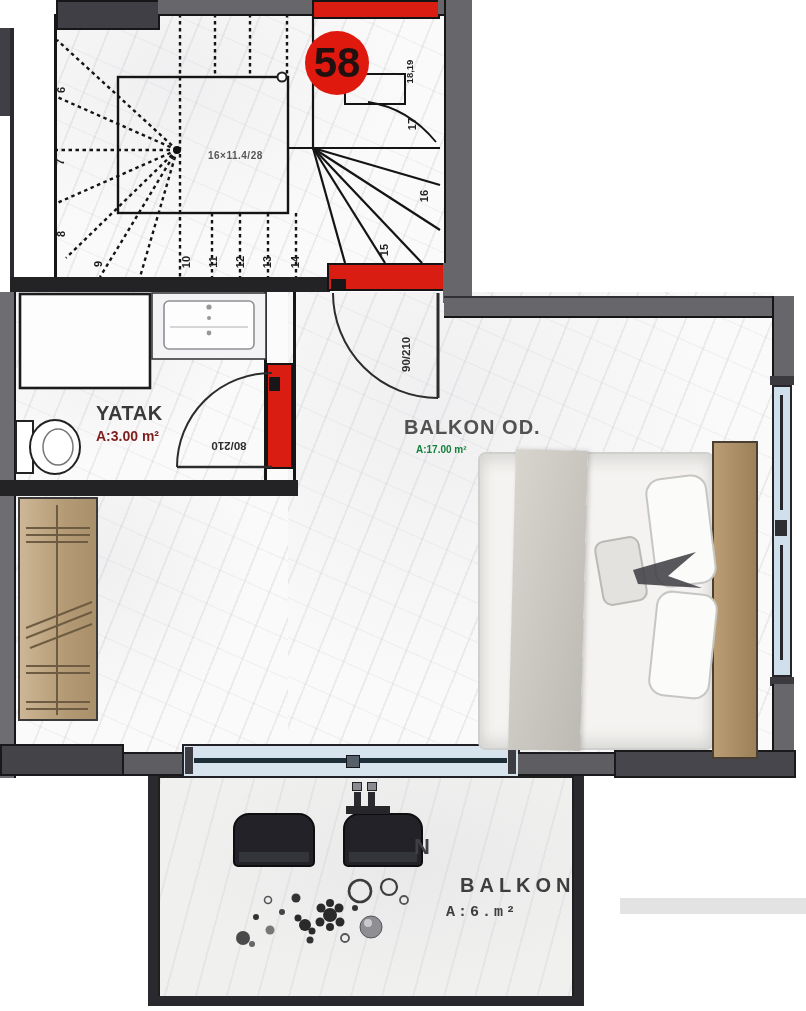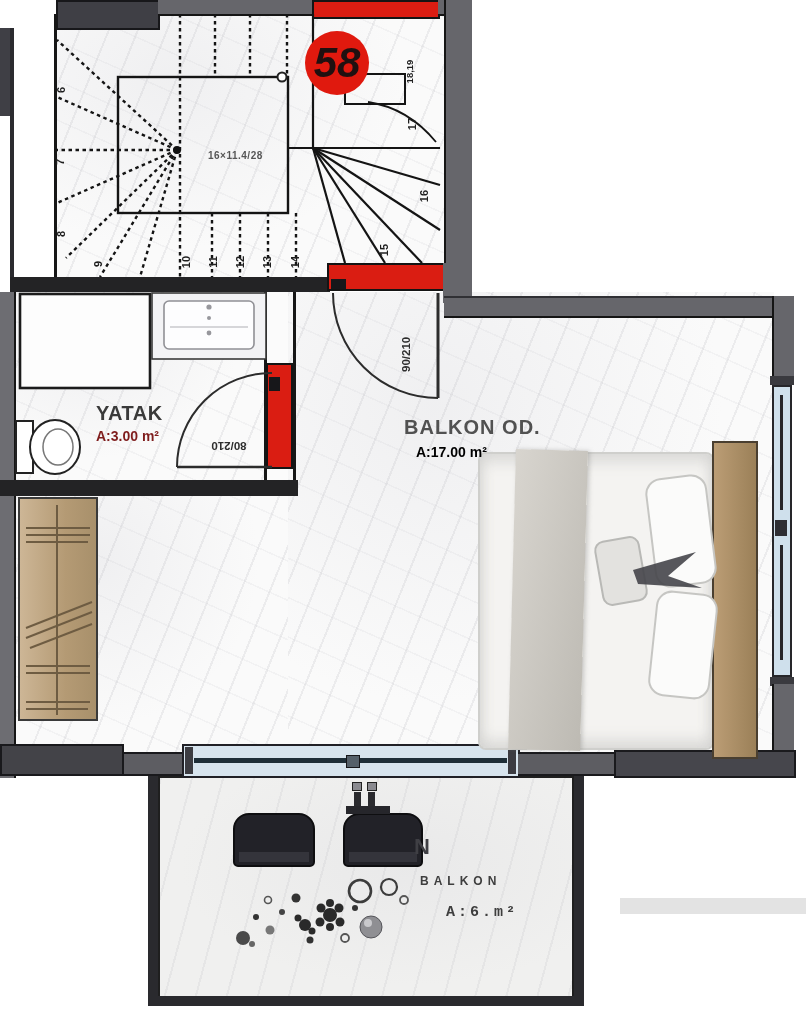--- a/index.html
+++ b/index.html
@@ -216,30 +216,30 @@
       <circle cx="270" cy="930" r="4.5" fill="#777"></circle>
       <circle cx="243" cy="938" r="7" fill="#4a4a4a"></circle>
       <circle cx="252" cy="944" r="3" fill="#666"></circle>
       <circle cx="310" cy="940" r="3.5" fill="#333"></circle>
       <circle cx="345" cy="938" r="4" fill="none" stroke="#555" stroke-width="1.8"></circle>
       <circle cx="355" cy="908" r="3" fill="#333"></circle>
     </g>
   </svg>
 
   <div class="abs" style="left:305px;top:31px;width:64px;height:64px;border-radius:50%;background:#e0190e;display:flex;align-items:center;justify-content:center;">
-    <span style="font-size:42px;font-weight:700;color:#201010;font-style:italic;">58</span>
+    <span style="font-size:42px;font-weight:700;color:#201010;">58</span>
   </div>
 
   <span class="lbl" style="left:96px;top:402px;font-size:20px;letter-spacing:.5px;">YATAK</span>
   <span class="lbl" style="left:96px;top:428px;font-size:14px;color:#7f1d1d;">A:3.00 m²</span>
 
   <span class="lbl" style="left:404px;top:416px;font-size:20px;color:#515151;letter-spacing:1px;">BALKON OD.</span>
-  <span class="lbl" style="left:416px;top:444px;font-size:14px;color:#000000;">A:17.00 m²</span>
-
-  <span class="lbl" style="left:420px;top:874px;font-size:12px;color:#3e3e3e;letter-spacing:5px;">BALKON</span>
+  <span class="lbl" style="left:416px;top:444px;font-size:10px;color:#15803d;">A:17.00 m²</span>
+
+  <span class="lbl" style="left:460px;top:874px;font-size:20px;color:#3e3e3e;letter-spacing:5px;">BALKON</span>
   <span class="lbl" style="left:446px;top:904px;font-size:15px;color:#3e3e3e;letter-spacing:3px;font-family:Liberation Mono, monospace;">A:6.m²</span>
   <span class="lbl" style="left:414px;top:834px;font-size:22px;color:#3f3f44;">N</span>
 
   <span class="lbl" style="left:400px;top:372px;font-size:11.5px;color:#2e2e2e;transform:rotate(-90deg);transform-origin:0 0;">90/210</span>
   <span class="lbl" style="left:196px;top:440px;width:66px;font-size:11.5px;color:#2e2e2e;transform:rotate(180deg);text-align:center;">80/210</span>
 
   <span class="lbl" style="left:208px;top:150px;font-size:10px;color:#3a3a3a;letter-spacing:.5px;opacity:.85;">16×11.4/28</span>
 
   <span class="snum" style="left:58px;top:84px;">6</span>
   <span class="snum" style="left:57px;top:156px;">7</span>

